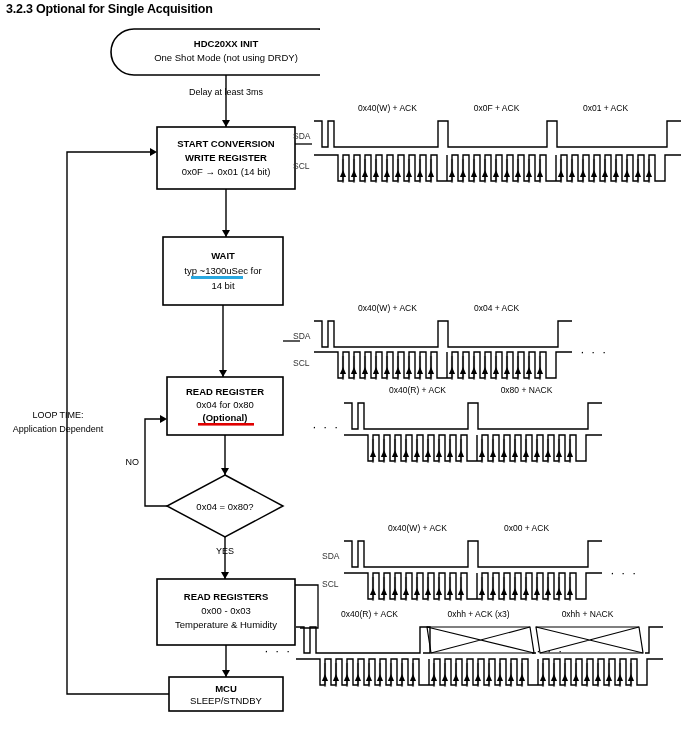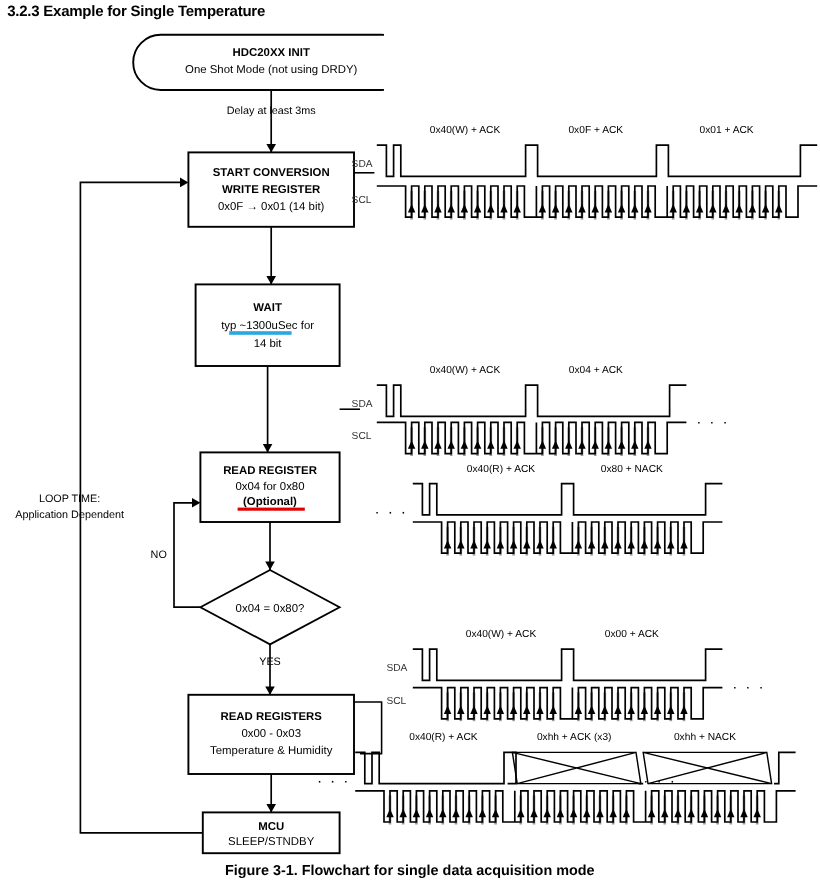--- a/index.html
+++ b/index.html
@@ -26,21 +26,21 @@
   .smalllbl{font-size:9px;}
   .byteLbl{font-size:8.5px;}
   .railLbl{font-size:8.5px;fill:#333;}
   .ell{font-size:13px;letter-spacing:1.5px;}
 </style>
 </head>
 <body>
 
 <div id="root">
 
-  <div class="section-title">3.2.3 Example for Single Temperature</div>
+  <div class="section-title">3.2.3 Optional for Single Acquisition</div>
 
   <svg class="flow" width="320" height="700" viewBox="0 0 320 700">
     <g id="flow-edges" stroke="#000" fill="none" stroke-width="1.4">
         <path d="M226,61 L226,113"></path>
         <path d="M222,106 L230,106 L226,113 Z" fill="#000" stroke="none"></path>
         <path d="M226,175 L226,223"></path>
         <path d="M222,216 L230,216 L226,223 Z" fill="#000" stroke="none"></path>
         <path d="M223,291 L223,363"></path>
         <path d="M219,356 L227,356 L223,363 Z" fill="#000" stroke="none"></path>
         <path d="M225,421 L225,461"></path>
@@ -373,15 +373,14 @@
           <text x="550" y="655" text-anchor="middle" class="ell">· · ·</text>
         </g>
         <g>
           <path d="M295,144 L312,144" fill="none" stroke="#000" stroke-width="1.3"></path>
           <path d="M283,341 L300,341" fill="none" stroke="#000" stroke-width="1.3"></path>
           <path d="M295,585 L318,585 L318,628 L300,628" fill="none" stroke="#000" stroke-width="1.3"></path>
         </g>
       </g>
   </svg>
 
-  <div class="caption">Figure 3-1. Flowchart for single data acquisition mode</div>
 
 </div>
 
 </body></html>

